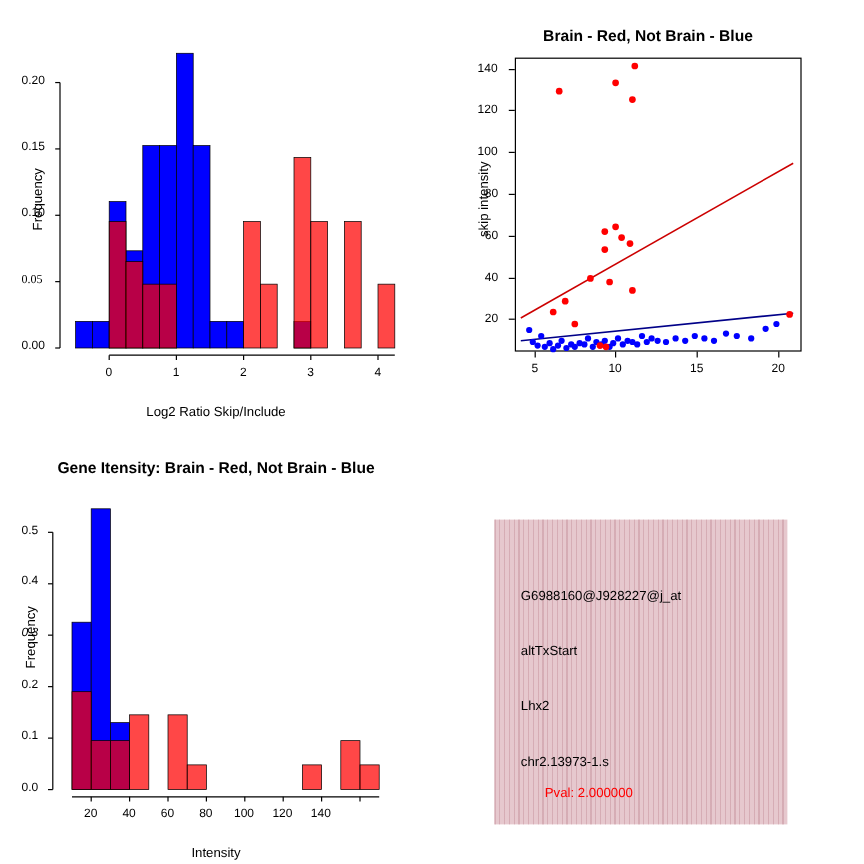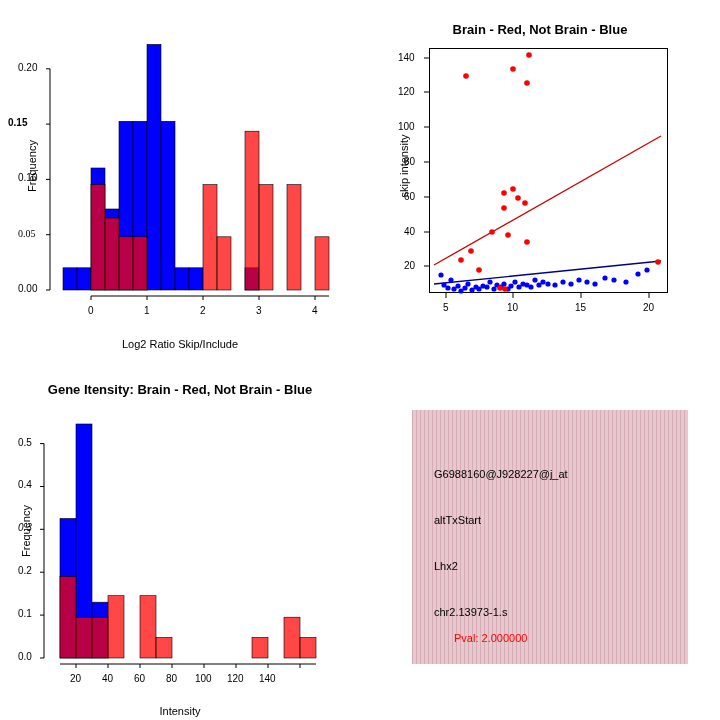--- a/index.html
+++ b/index.html
@@ -42,22 +42,22 @@
     position: absolute;
     font-size: 11px;
     transform: rotate(-90deg);
     transform-origin: 50% 50%;
     white-space: nowrap;
   }
   
   #info-box {
     position: absolute;
     left: 412px;
-    top: 410px;
-    width: 276px;
+    top: 433px;
+    width: 244px;
     height: 254px;
     background: #e6c8ce;
     background-image:
       repeating-linear-gradient(90deg, rgba(200,150,160,0.55) 0 1px, rgba(0,0,0,0) 1px 4px);
   }
   .info-line {
     position: absolute;
     left: 22px;
     font-size: 11px;
     color: #000000;
@@ -117,21 +117,21 @@
         <line x1="147" y1="252" x2="147" y2="256"></line>
         <line x1="203" y1="252" x2="203" y2="256"></line>
         <line x1="259" y1="252" x2="259" y2="256"></line>
       </g>
     </svg>
   </div>
 
   <div class="tick-label" style="left:18px; top:283px;">0.00</div>
   <div class="tick-label" style="left:18px; top:228px;font-family:Liberation Serif, serif;">0.05</div>
   <div class="tick-label" style="left:18px; top:172px;">0.10</div>
-  <div class="tick-label" style="left:8px; top:117px;font-weight:bold;">0.15</div>
+  <div class="tick-label" style="left:18px; top:117px;">0.15</div>
   <div class="tick-label" style="left:18px; top:62px;">0.20</div>
 
   <div class="tick-label" style="left:88px; top:305px;">0</div>
   <div class="tick-label" style="left:144px; top:305px;">1</div>
   <div class="tick-label" style="left:200px; top:305px;">2</div>
   <div class="tick-label" style="left:256px; top:305px;">3</div>
   <div class="tick-label" style="left:312px; top:305px;">4</div>
 
   <div class="axis-label" style="position:absolute; left:0; top:338px; width:360px;">Log2 Ratio Skip/Include</div>
 </div>

